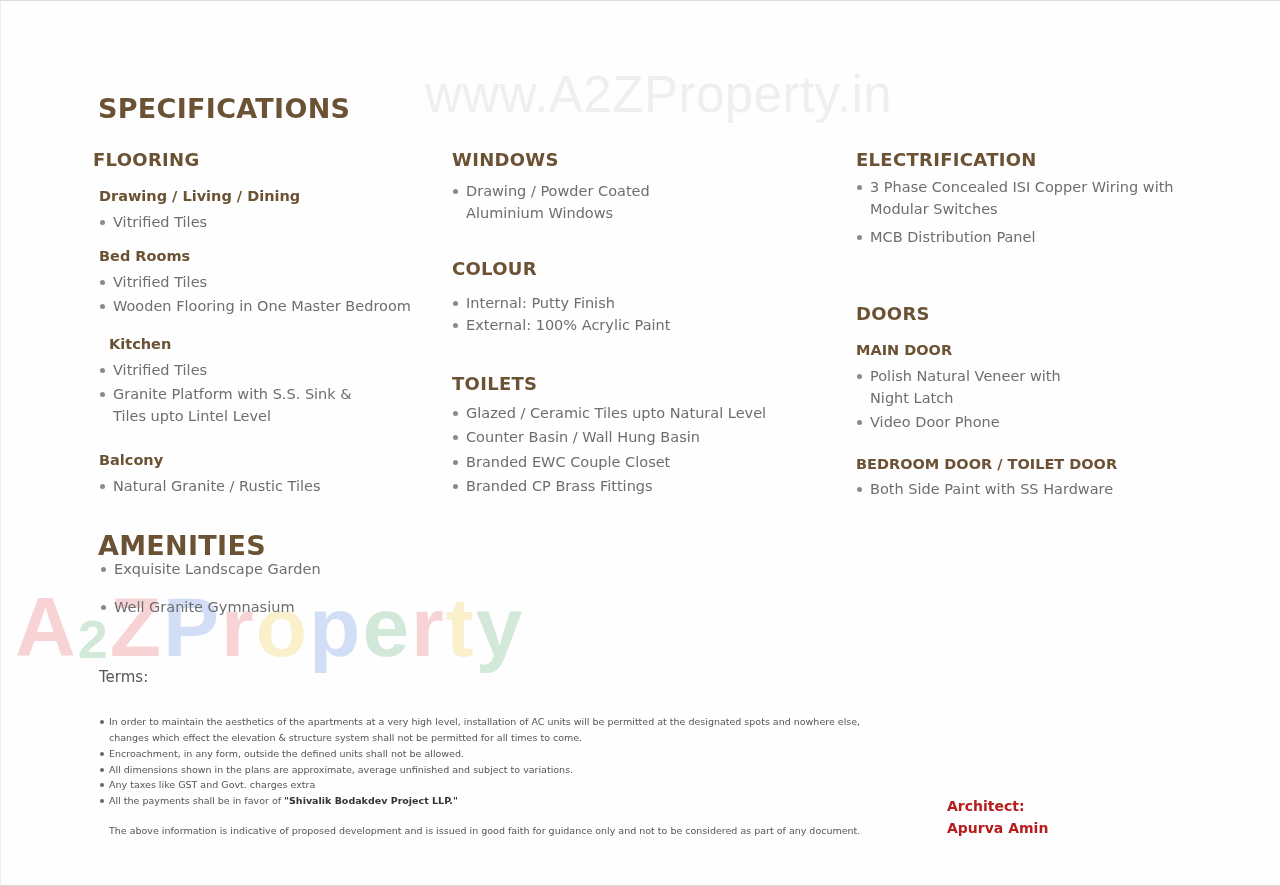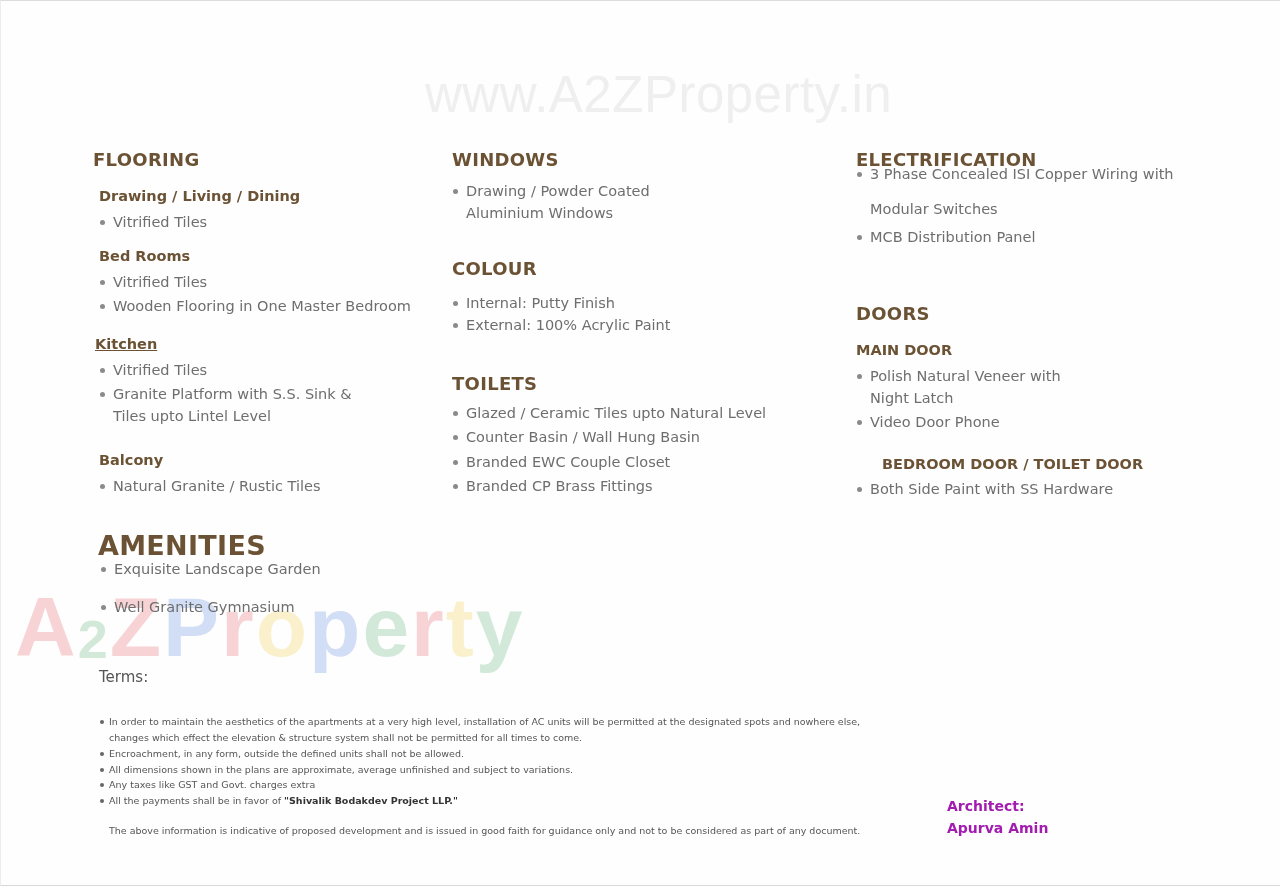--- a/index.html
+++ b/index.html
@@ -70,43 +70,44 @@
     width: 4px; height: 4px; border-radius: 50%; background: #666;
   }
   .term b { color: #333; }
   .disclaimer {
     position: absolute; left: 108px; top: 824px;
     font-size: 9.5px; color: #555; white-space: nowrap;
   }
   .arch {
     position: absolute; left: 946px;
     font-family: "DejaVu Sans", sans-serif; font-weight: bold;
-    font-size: 14px; color: #a21caf;
+    font-size: 14px; color: #b91c1c;
   }
 </style>
 </head>
 <body>
 
 <div class="page">
 
   <div class="wm-url">www.A2ZProperty.in</div>
 
   <div class="wm-logo" id="wmlogo"><span style="color: rgb(224, 64, 74);">A</span><span class="sub" style="color: rgb(58, 160, 90);">2</span><span style="color: rgb(224, 64, 74);">Z</span><span style="color: rgb(255, 255, 255);"> </span><span style="color: rgb(59, 111, 214);">P</span><span style="color: rgb(224, 64, 74);">r</span><span style="color: rgb(240, 192, 32);">o</span><span style="color: rgb(59, 111, 214);">p</span><span style="color: rgb(58, 160, 90);">e</span><span style="color: rgb(224, 64, 74);">r</span><span style="color: rgb(240, 192, 32);">t</span><span style="color: rgb(58, 160, 90);">y</span></div>
 
+  <div class="h1" style="left:97px; top:92px;">SPECIFICATIONS</div>
 
   <div class="h2" style="left:92px; top:148px;text-align:right;">FLOORING</div>
 
   <div class="h3" style="left:98px; top:187px;">Drawing / Living / Dining</div>
   <div class="item" style="left:98px; top:210px;">Vitrified Tiles</div>
 
   <div class="h3" style="left:98px; top:247px;">Bed Rooms</div>
   <div class="item" style="left:98px; top:270px;">Vitrified Tiles</div>
   <div class="item" style="left:98px; top:294px;">Wooden Flooring in One Master Bedroom</div>
 
-  <div class="h3" style="left:94px; top:335px;text-decoration:underline;">Kitchen</div>
+  <div class="h3" style="left:108px; top:335px;">Kitchen</div>
   <div class="item" style="left:98px; top:358px;">Vitrified Tiles</div>
   <div class="item" style="left:98px; top:382px;">Granite Platform with S.S. Sink &amp;</div>
   <div class="item nob" style="left:98px; top:404px;">Tiles upto Lintel Level</div>
 
   <div class="h3" style="left:98px; top:451px;">Balcony</div>
   <div class="item" style="left:98px; top:474px;">Natural Granite / Rustic Tiles</div>
 
   <div class="h2" style="left:451px; top:148px;text-align:center;">WINDOWS</div>
   <div class="item" style="left:451px; top:179px;">Drawing / Powder Coated</div>
   <div class="item nob" style="left:451px; top:201px;">Aluminium Windows</div>
@@ -115,31 +116,31 @@
   <div class="item" style="left:451px; top:291px;">Internal: Putty Finish</div>
   <div class="item" style="left:451px; top:313px;">External: 100% Acrylic Paint</div>
 
   <div class="h2" style="left:451px; top:372px;">TOILETS</div>
   <div class="item" style="left:451px; top:401px;">Glazed / Ceramic Tiles upto Natural Level</div>
   <div class="item" style="left:451px; top:425px;">Counter Basin / Wall Hung Basin</div>
   <div class="item" style="left:451px; top:450px;">Branded EWC Couple Closet</div>
   <div class="item" style="left:451px; top:474px;">Branded CP Brass Fittings</div>
 
   <div class="h2" style="left:855px; top:148px;">ELECTRIFICATION</div>
-  <div class="item" style="left:855px; top:162px;">3 Phase Concealed ISI Copper Wiring with</div>
+  <div class="item" style="left:855px; top:175px;">3 Phase Concealed ISI Copper Wiring with</div>
   <div class="item nob" style="left:855px; top:197px;">Modular Switches</div>
   <div class="item" style="left:855px; top:225px;">MCB Distribution Panel</div>
 
   <div class="h2" style="left:855px; top:302px;">DOORS</div>
   <div class="h3" style="left:855px; top:341px;">MAIN DOOR</div>
   <div class="item" style="left:855px; top:364px;">Polish Natural Veneer with</div>
   <div class="item nob" style="left:855px; top:386px;">Night Latch</div>
   <div class="item" style="left:855px; top:410px;">Video Door Phone</div>
 
-  <div class="h3" style="left:881px; top:455px;">BEDROOM DOOR / TOILET DOOR</div>
+  <div class="h3" style="left:855px; top:455px;">BEDROOM DOOR / TOILET DOOR</div>
   <div class="item" style="left:855px; top:477px;">Both Side Paint with SS Hardware</div>
 
   <div class="h1" style="left:97px; top:529px;">AMENITIES</div>
   <div class="item" style="left:99px; top:557px;">Exquisite Landscape Garden</div>
   <div class="item" style="left:99px; top:595px;">Well Granite Gymnasium</div>
 
   <div class="terms-title">Terms:</div>
   <div class="term" style="top:713px;">In order to maintain the aesthetics of the apartments at a very high level, installation of AC units will be permitted at the designated spots and nowhere else,</div>
   <div class="term nob" style="top:729px;">changes which effect the elevation &amp; structure system shall not be permitted for all times to come.</div>
   <div class="term" style="top:745px;">Encroachment, in any form, outside the defined units shall not be allowed.</div>

